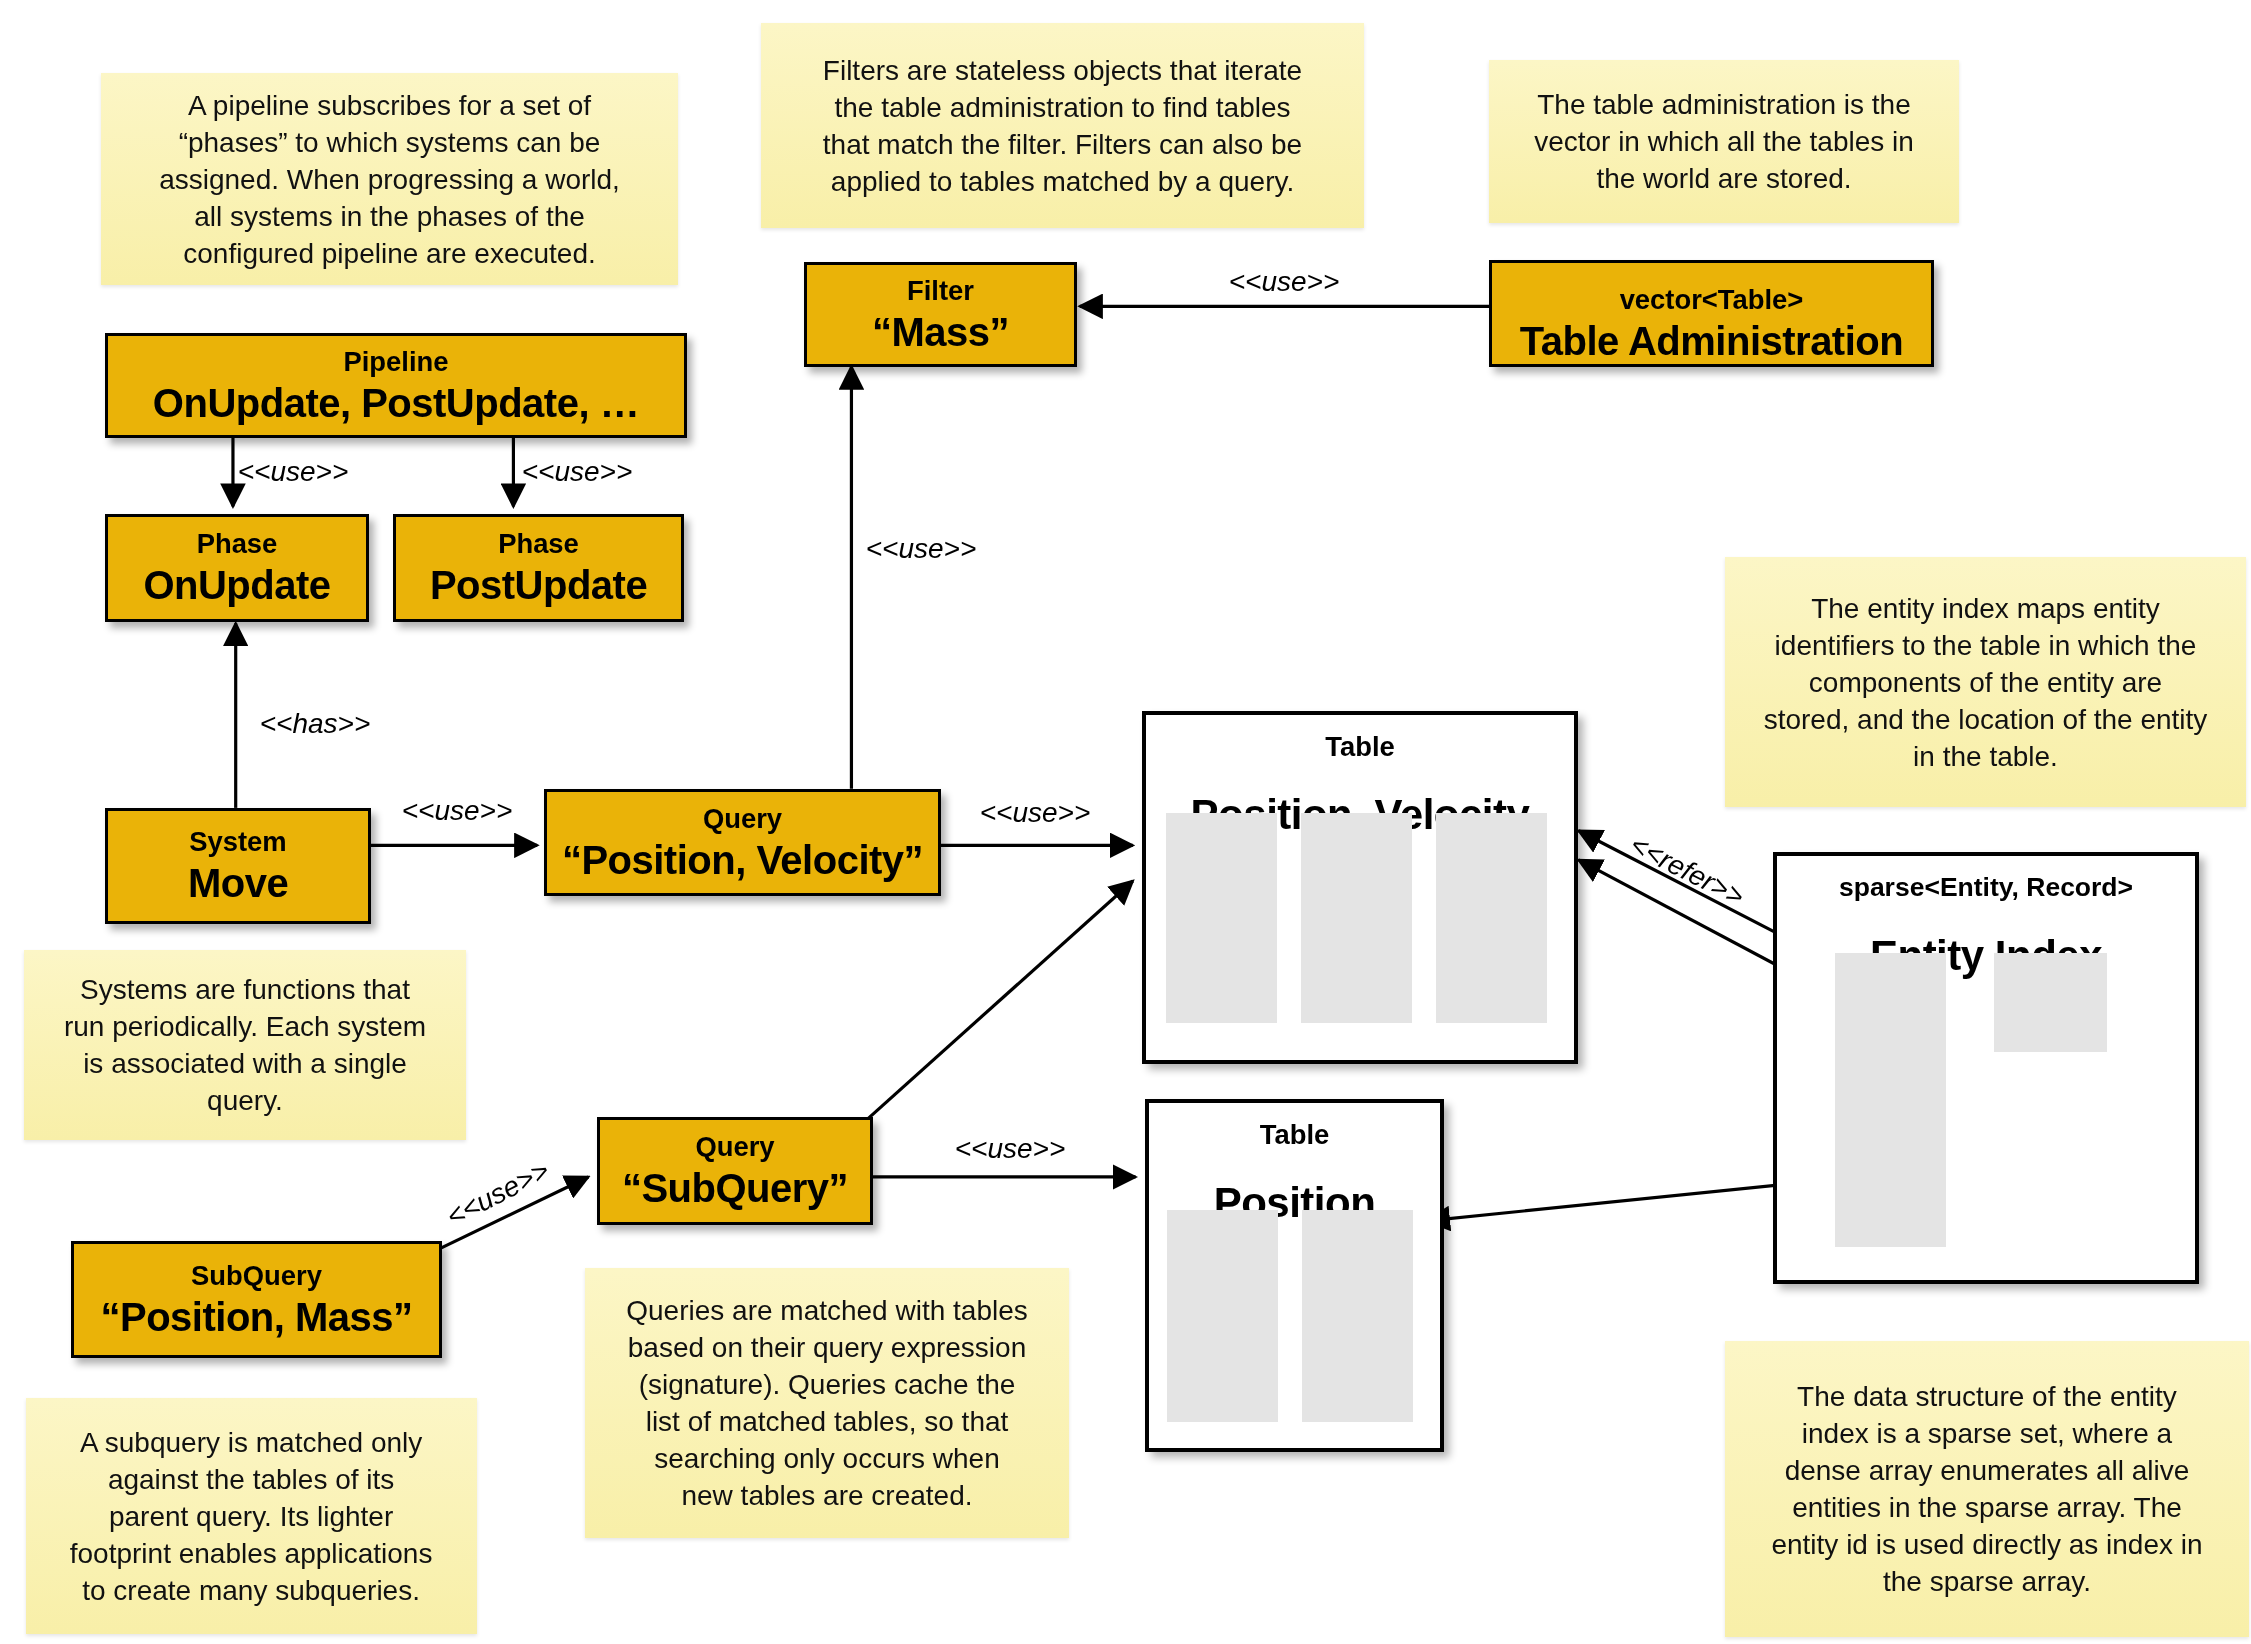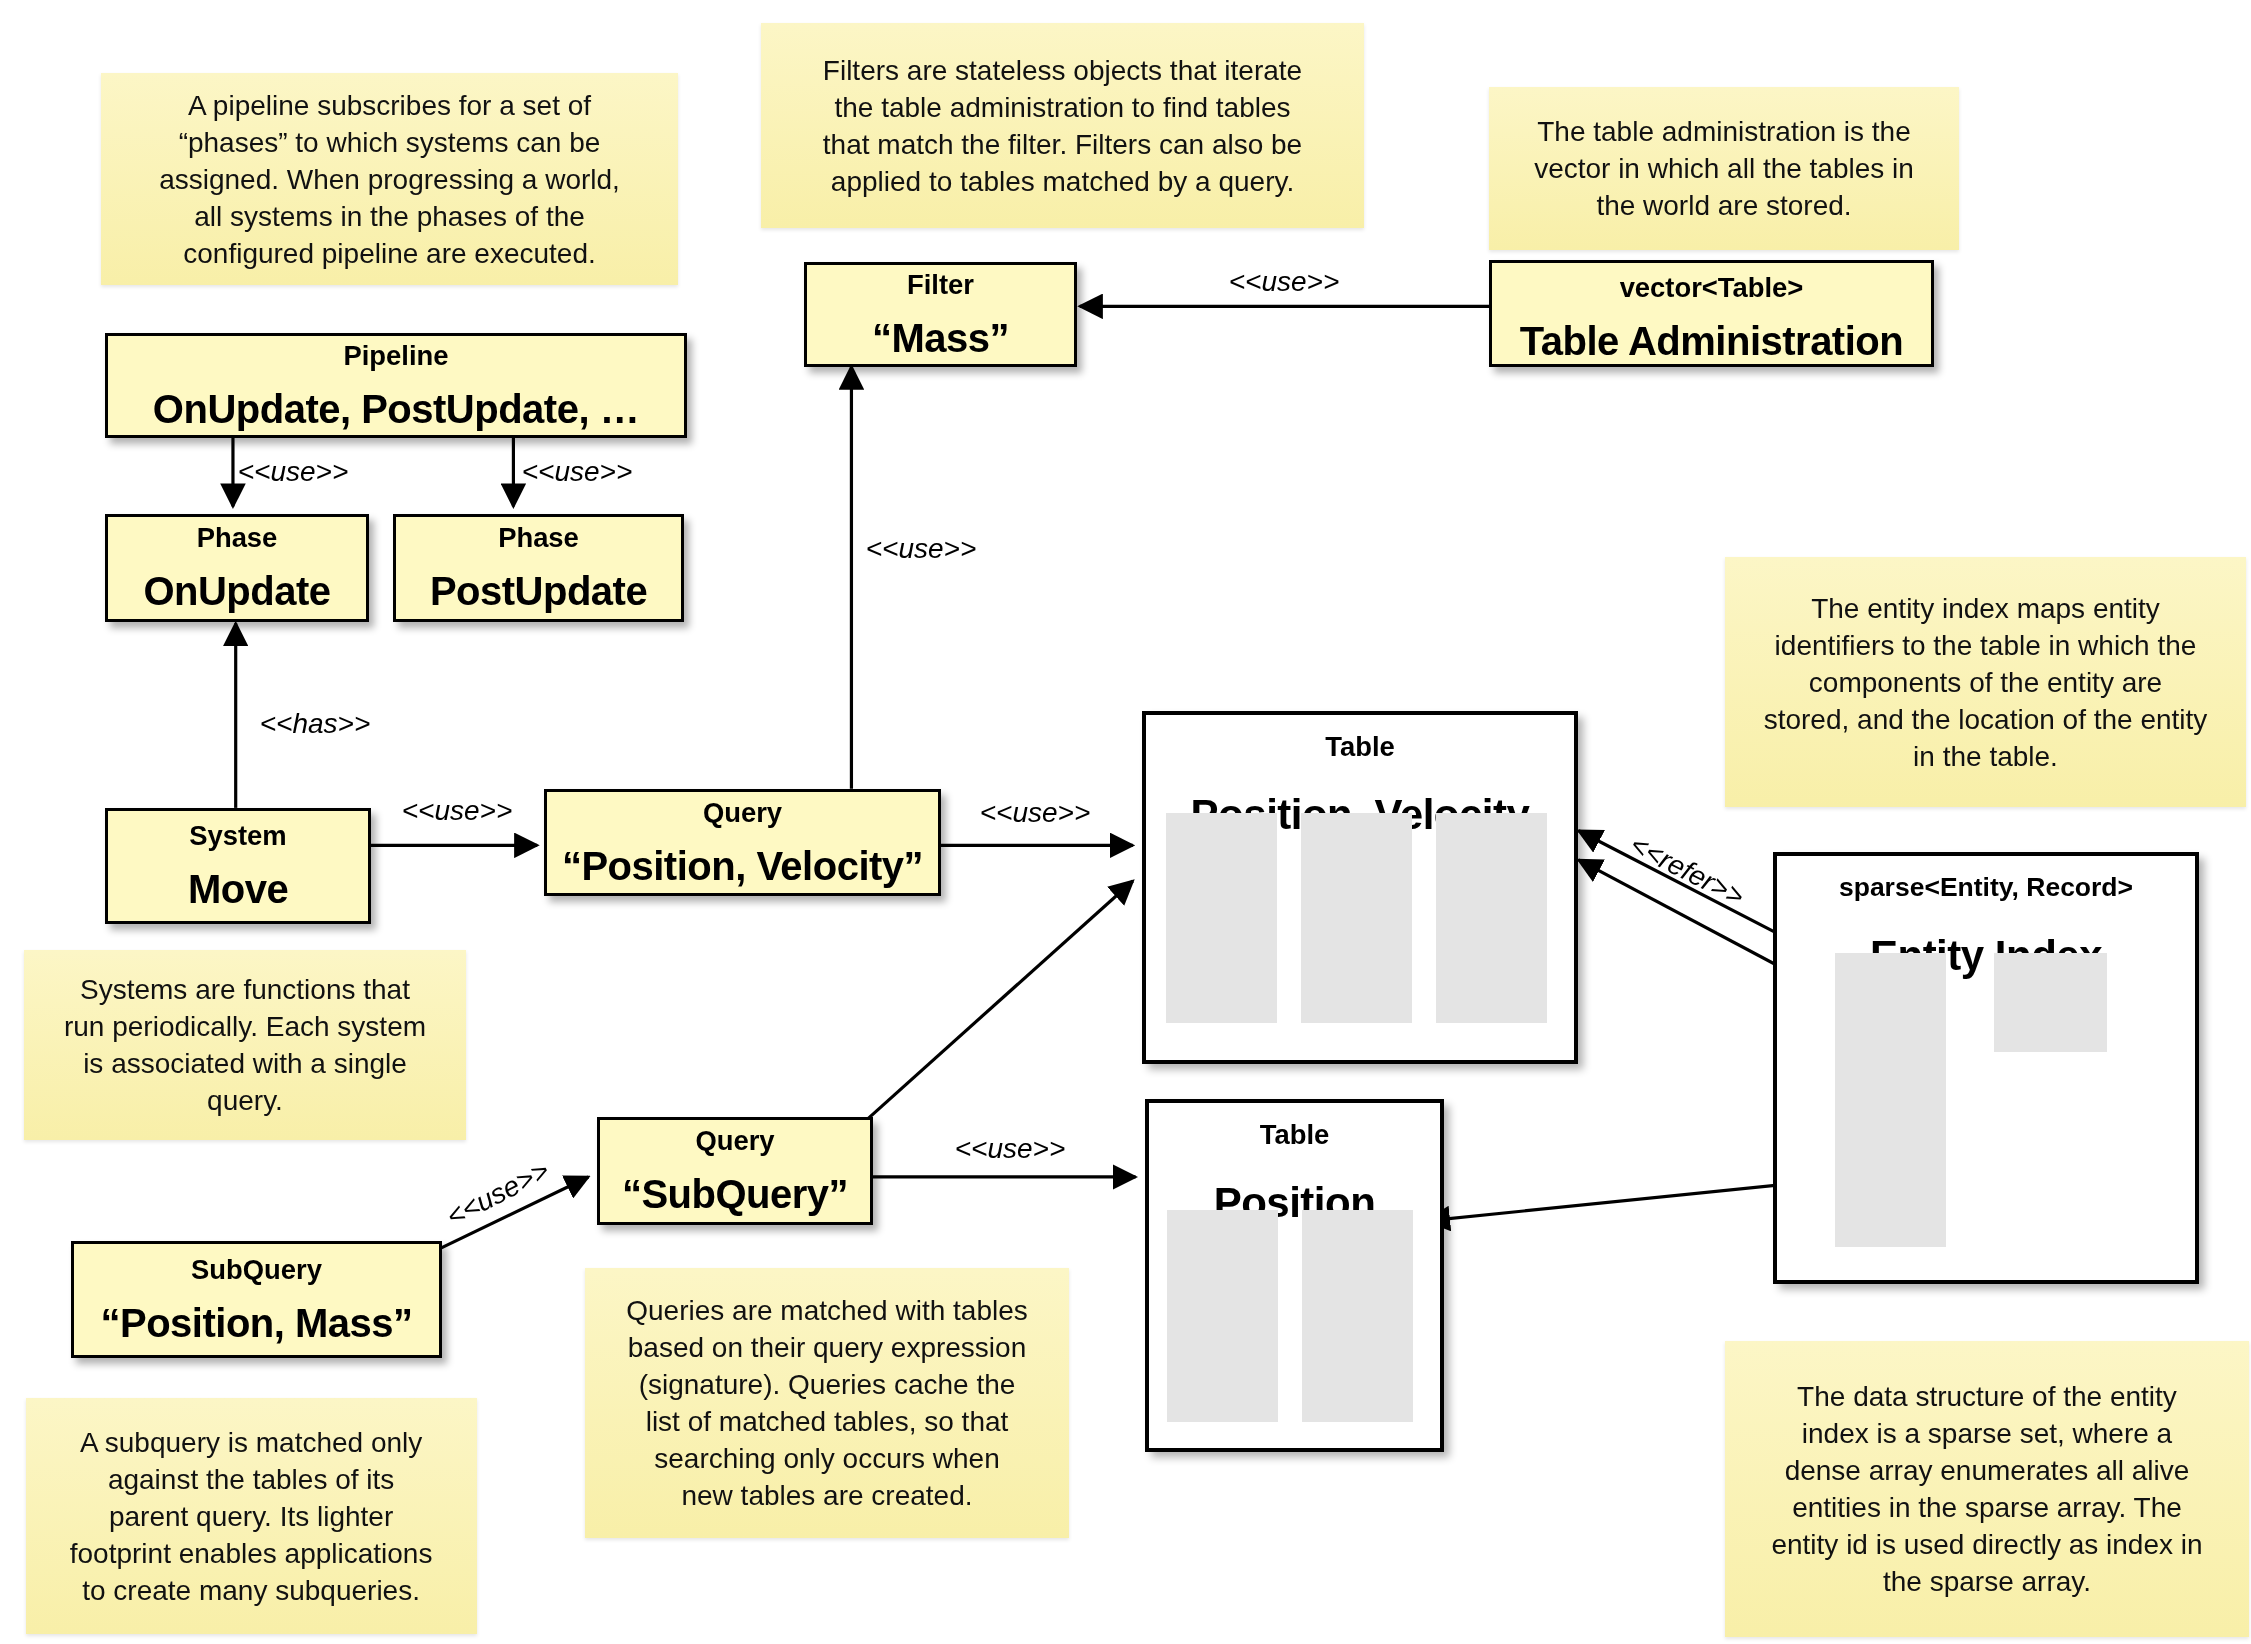--- a/index.html
+++ b/index.html
@@ -14,25 +14,25 @@
     display:flex;align-items:center;justify-content:center;
     text-align:center;
     font-size:28px;line-height:37px;
     white-space:pre-line;
     box-shadow:0 1.8px 3.7px rgba(0,0,0,0.10);
   }
 
   
   .box{
     position:absolute;
-    background:#fef9c3;
+    background:#eab308;
     border:3.7px solid #000;
     box-shadow:4.6px 5.5px 7.3px rgba(0,0,0,0.30);
     display:flex;flex-direction:column;align-items:center;justify-content:center;
-    gap:15px;color:#000;text-align:center;
+    gap:3px;color:#000;text-align:center;
   }
   .box .t{font-size:27.4px;font-weight:700;line-height:31px;}
   .box .l{font-size:40px;font-weight:700;line-height:46px;letter-spacing:-0.5px;}
 
   
   .bigbox{
     position:absolute;background:#ffffff;border:4.6px solid #000;
     box-shadow:5.5px 6.4px 8.2px rgba(0,0,0,0.30);color:#000;
   }
   .bigbox .hdr{position:absolute;left:0;right:0;top:14.6px;text-align:center;}
@@ -82,21 +82,21 @@
 
   <div class="note" style="left:101px;top:73px;width:577px;height:212px;">A pipeline subscribes for a set of
 “phases” to which systems can be
 assigned. When progressing a world,
 all systems in the phases of the
 configured pipeline are executed.</div>
   <div class="note" style="left:761px;top:23px;width:603px;height:205px;">Filters are stateless objects that iterate
 the table administration to find tables
 that match the filter. Filters can also be
 applied to tables matched by a query.</div>
-  <div class="note" style="left:1489px;top:60px;width:470px;height:163px;margin-top:27px;">The table administration is the
+  <div class="note" style="left:1489px;top:60px;width:470px;height:163px;">The table administration is the
 vector in which all the tables in
 the world are stored.</div>
   <div class="note" style="left:1725px;top:557px;width:521px;height:250px;">The entity index maps entity
 identifiers to the table in which the
 components of the entity are
 stored, and the location of the entity
 in the table.</div>
   <div class="note" style="left:24px;top:950px;width:442px;height:190px;">Systems are functions that
 run periodically. Each system
 is associated with a single

